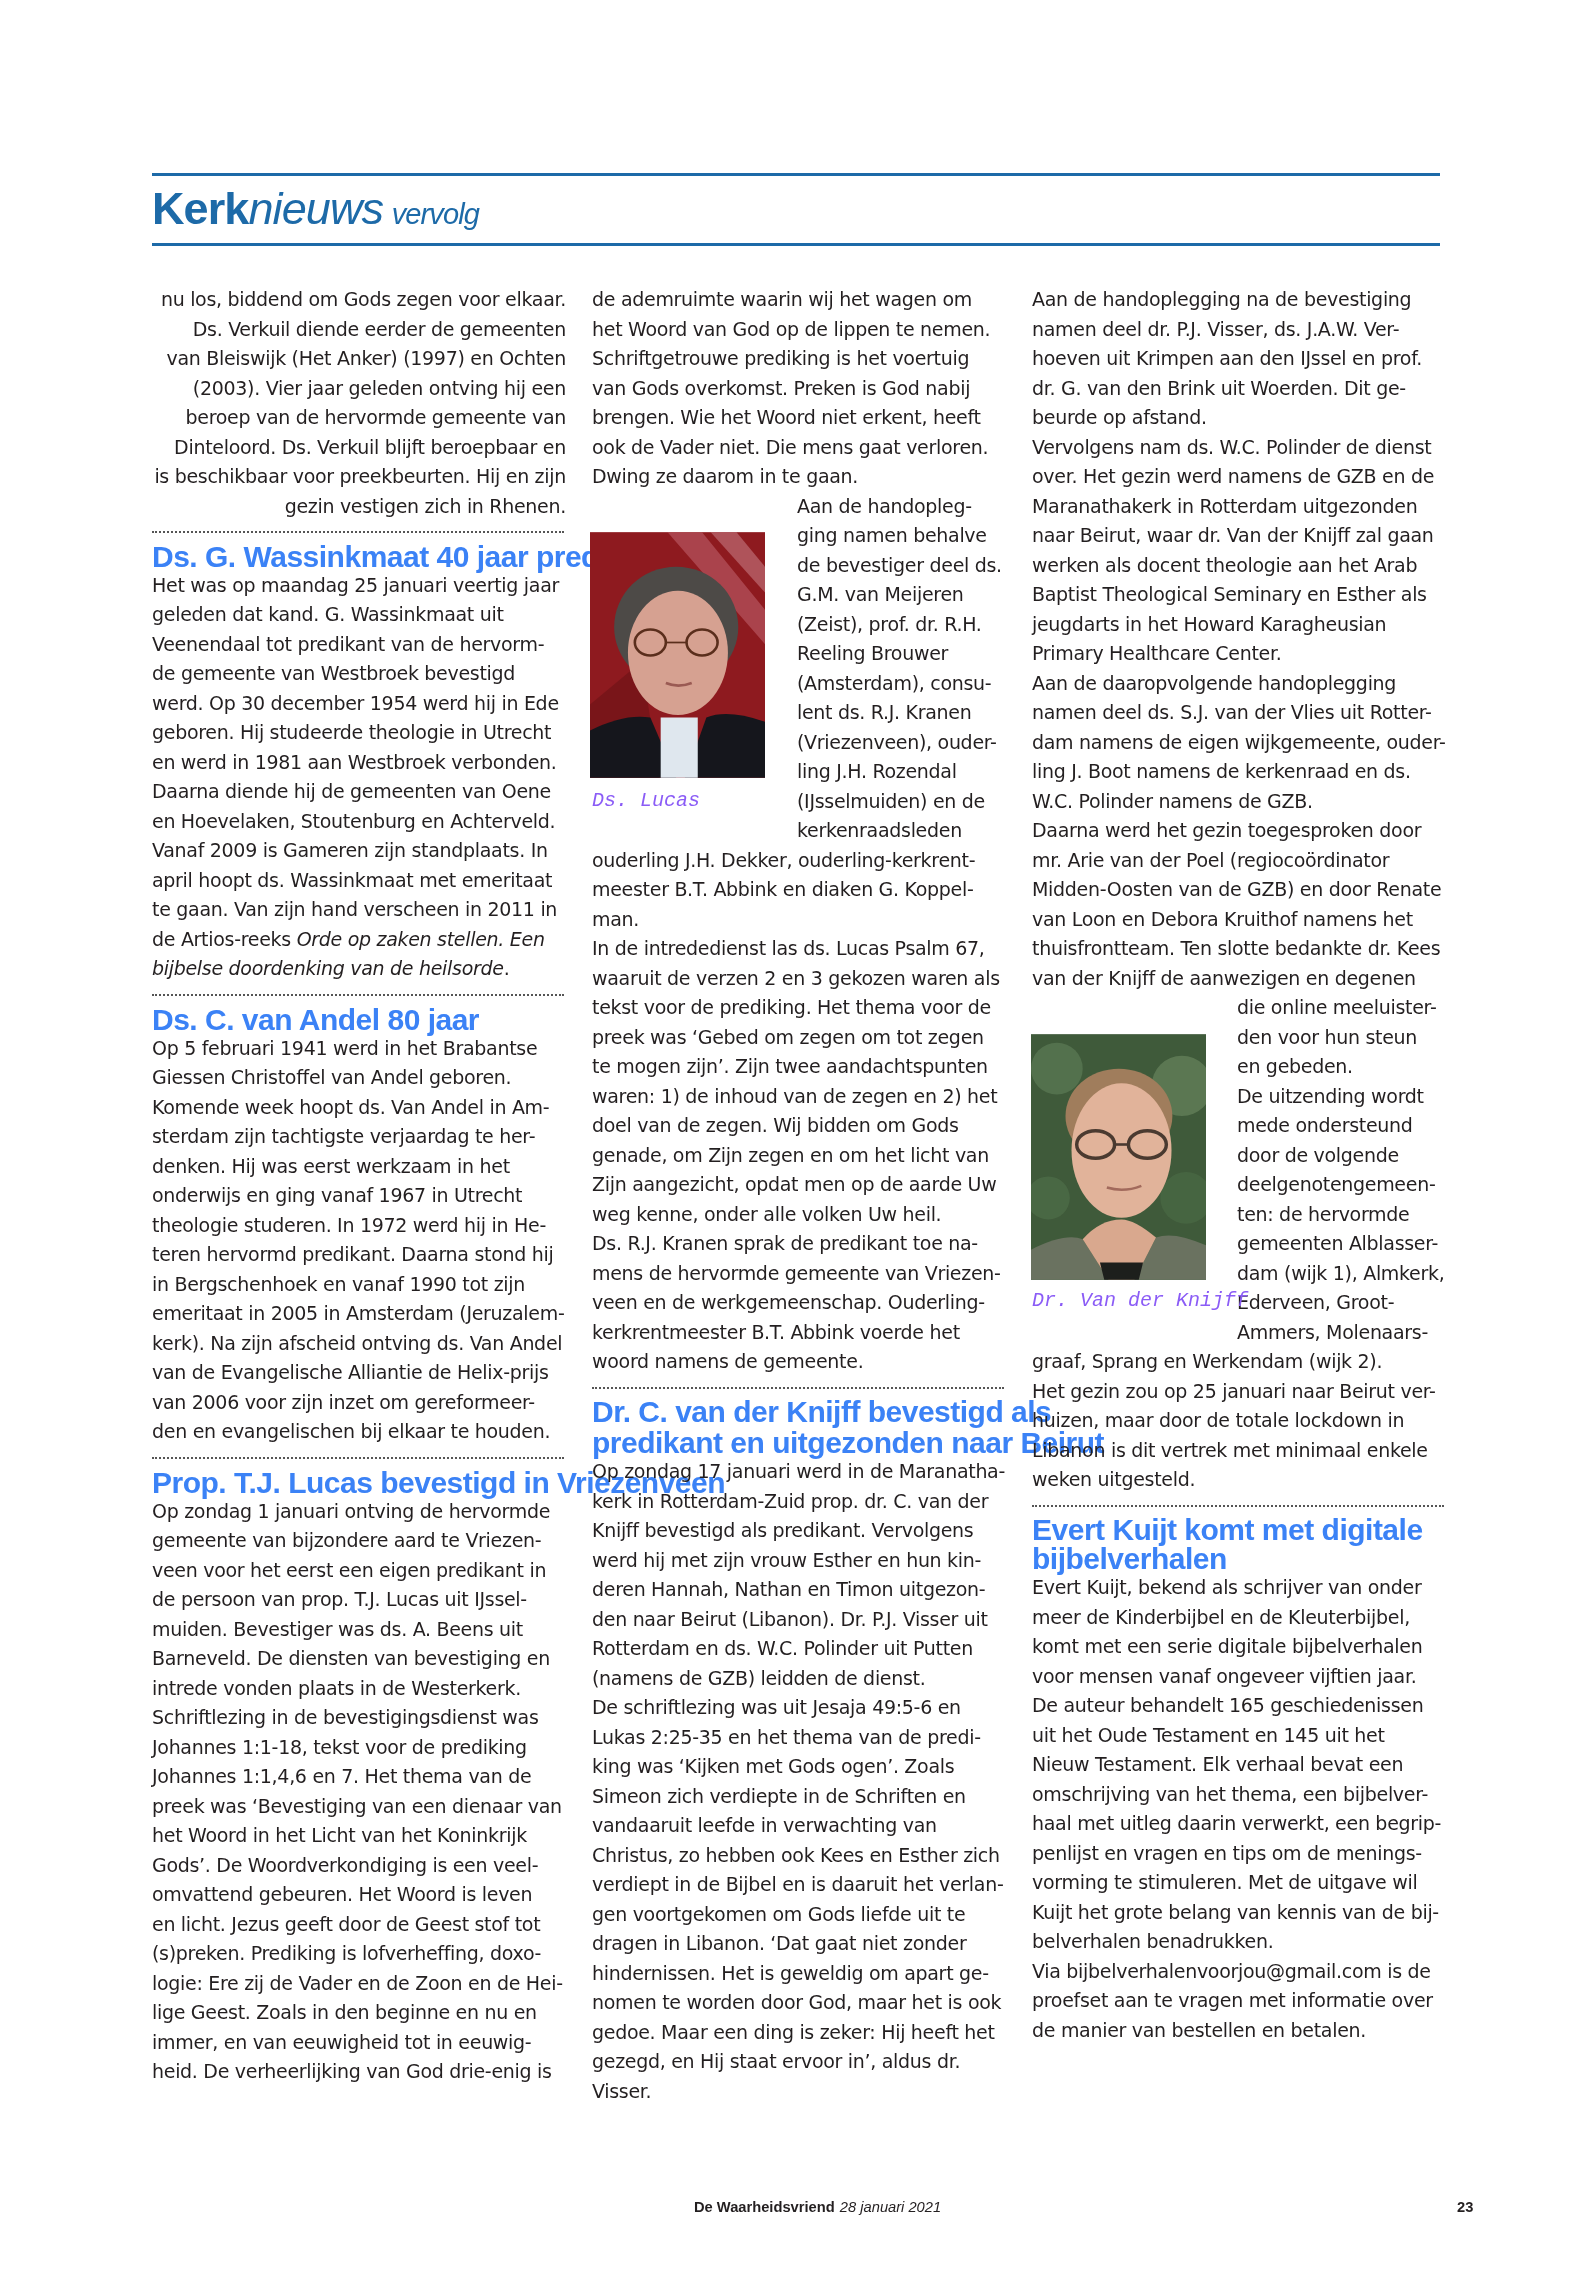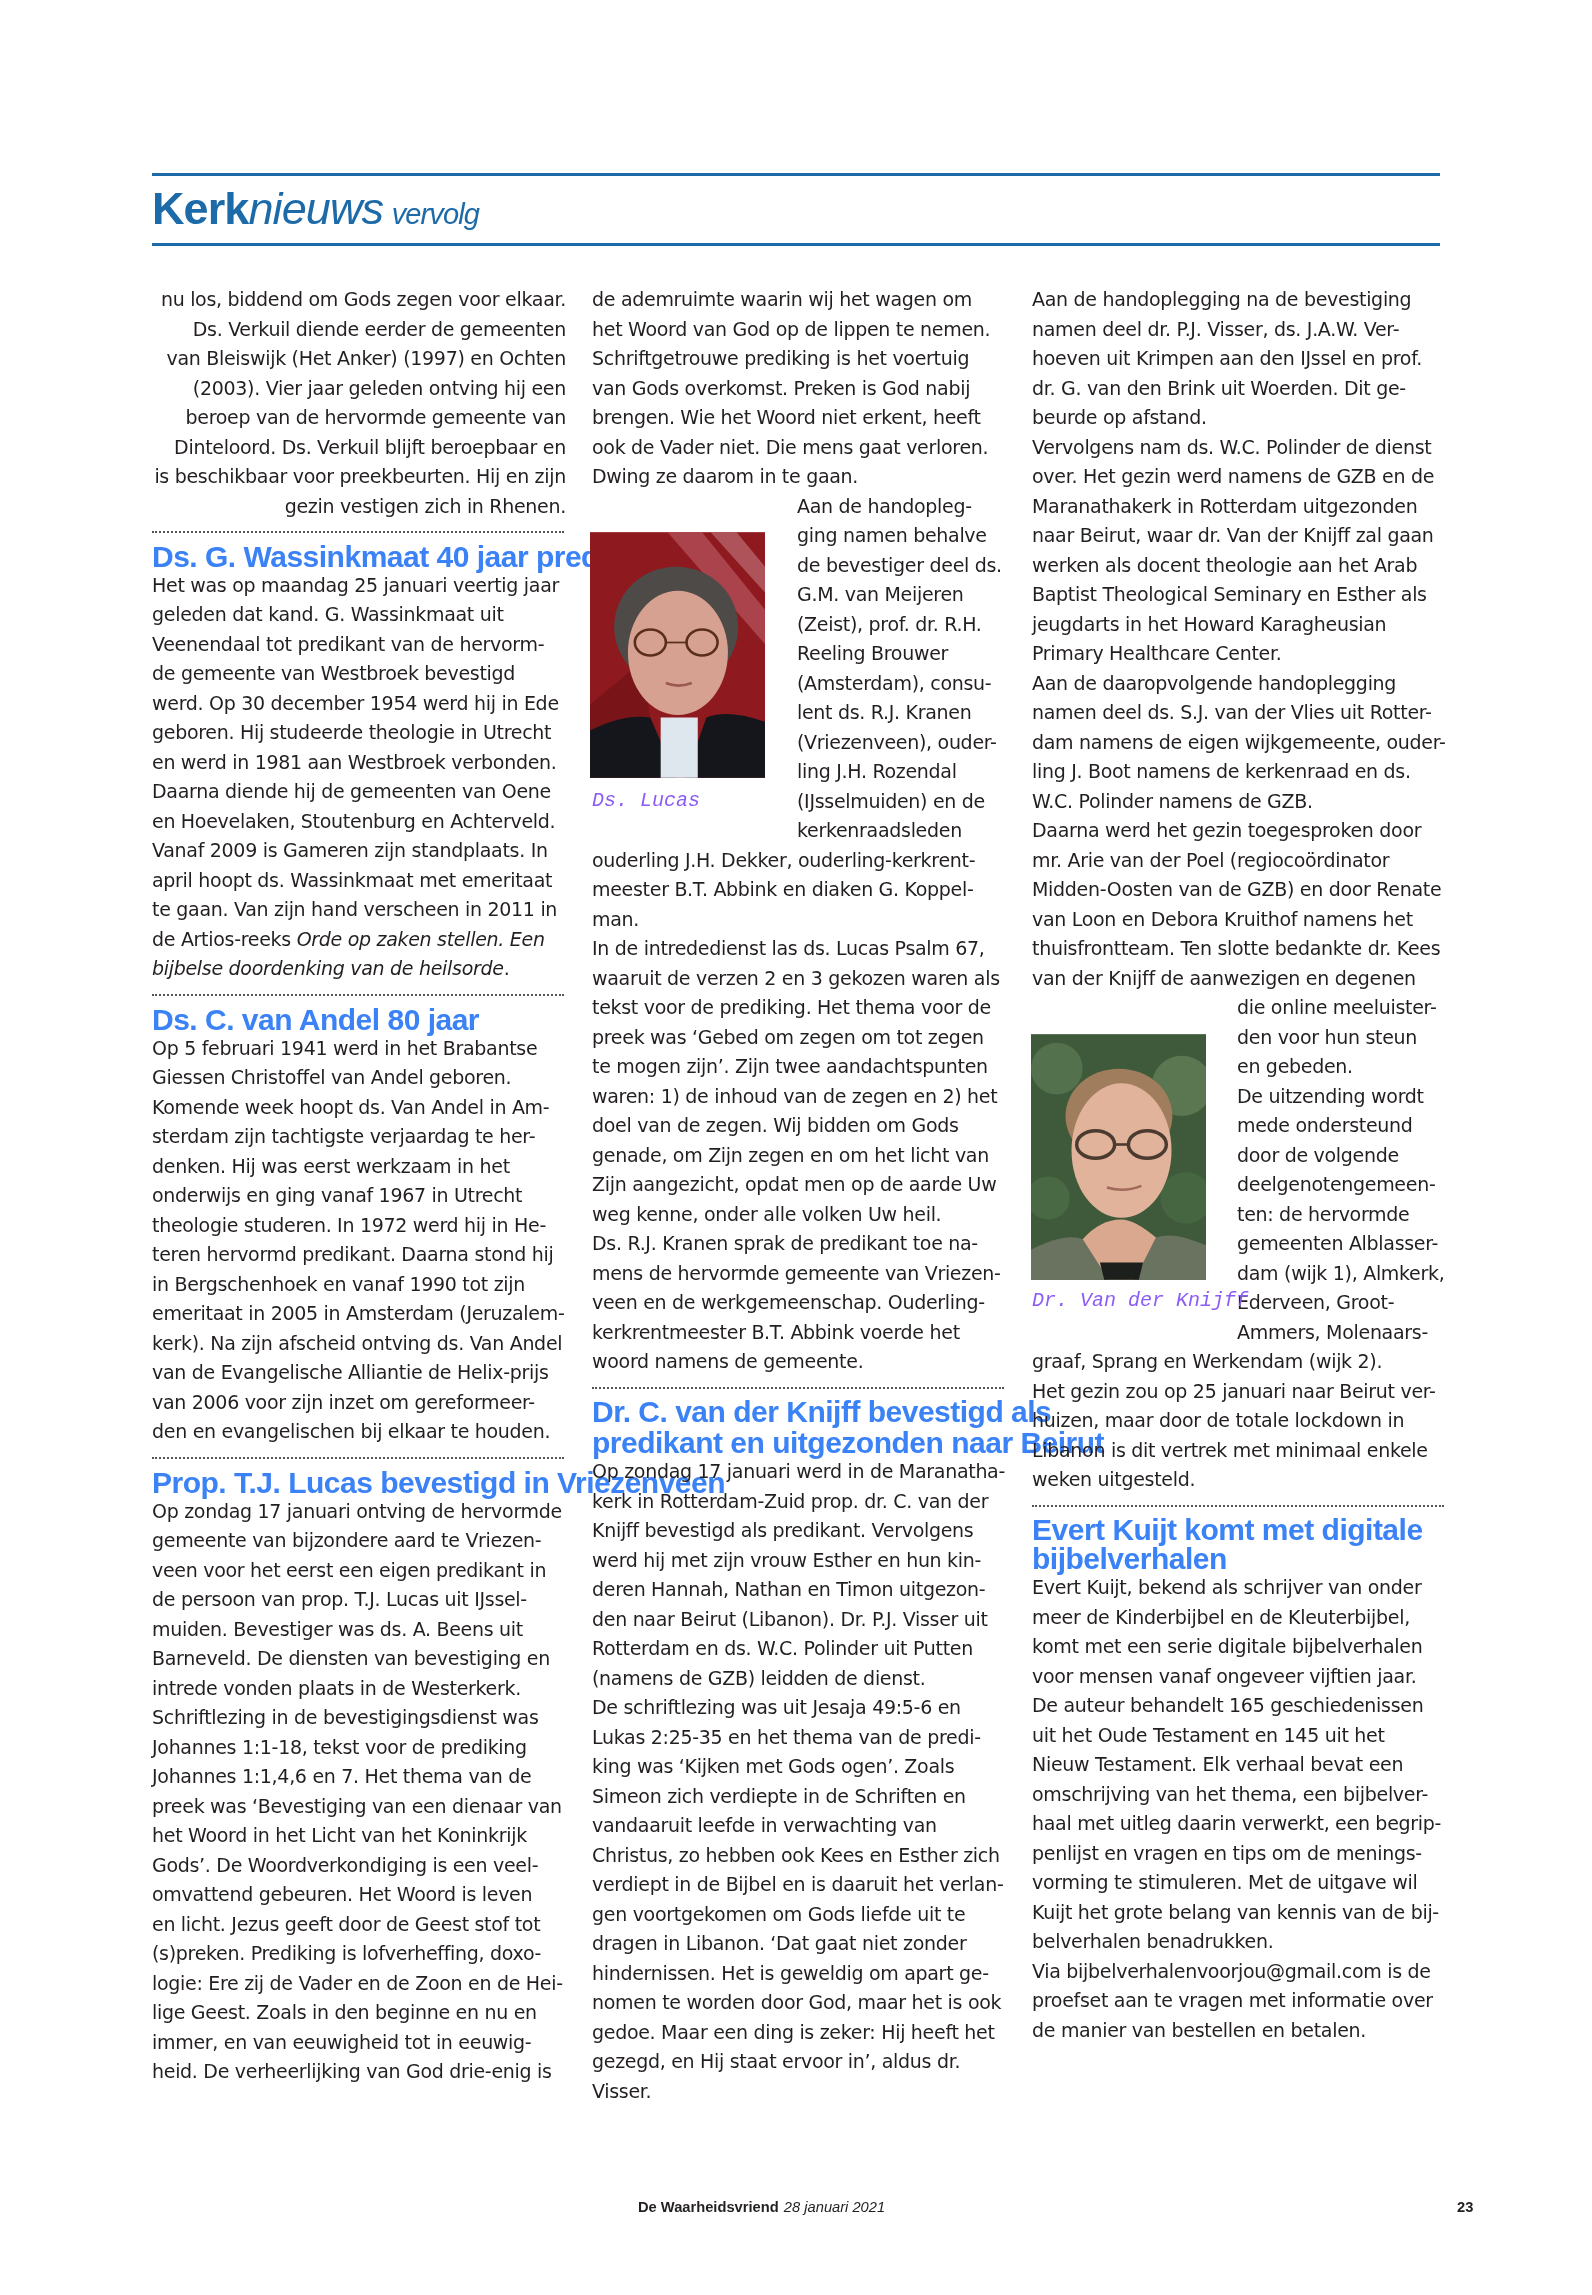--- a/index.html
+++ b/index.html
@@ -22,21 +22,21 @@
   .line { white-space: nowrap; display: block; height: 29.5px; letter-spacing: -0.3px; }
   .line.ind { padding-left: 205px; }
   .hd { color: #3b82f6; font-family: "Liberation Sans", sans-serif; font-weight: bold; font-size: 30px;
         line-height: 29px; letter-spacing: -0.5px; white-space: nowrap; display: block; margin-top: 1.7px; }
   .sep { height: 0; border-top: 2.6px dotted #555; margin: 10.4px 0 8.6px 0; width: 412px; }
   .it { font-style: italic; }
   .photo { position: absolute; width: 175px; height: 246px; overflow: hidden; }
   .photo svg { display: block; }
   .caption { position: absolute; font-family: Liberation Mono, monospace; font-style: italic;
              font-size: 20px; color: #8b5cf6; white-space: nowrap; }
-  .footer-pub { position: absolute; left: 638px; top: 2199px; font-family: "Liberation Sans", sans-serif;
+  .footer-pub { position: absolute; left: 694px; top: 2199px; font-family: "Liberation Sans", sans-serif;
                 font-size: 14.7px; color: #231f20; white-space: nowrap; }
   .footer-pub .b { font-weight: bold; }
   .footer-pub .i { font-style: italic; margin-left: 5.2px; }
   .footer-page { position: absolute; left: 1457px; top: 2199px; font-family: "Liberation Sans", sans-serif;
                  font-size: 14.7px; font-weight: bold; color: #231f20; }
 </style>
 </head>
 <body>
 
 <div class="rule top"></div>
@@ -88,21 +88,21 @@
     <span class="line">in Bergschenhoek en vanaf 1990 tot zijn</span>
     <span class="line">emeritaat in 2005 in Amsterdam (Jeruzalem-</span>
     <span class="line">kerk). Na zijn afscheid ontving ds. Van Andel</span>
     <span class="line">van de Evangelische Alliantie de Helix-prijs</span>
     <span class="line">van 2006 voor zijn inzet om gereformeer-</span>
     <span class="line">den en evangelischen bij elkaar te houden.</span>
   </div>
   <div class="sep"></div>
   <div>
     <span class="hd">Prop. T.J. Lucas bevestigd in Vriezenveen</span>
-    <span class="line">Op zondag 17 januari ontving de hervormde</span>
+    <span class="line">Op zondag 1 januari ontving de hervormde</span>
     <span class="line">gemeente van bijzondere aard te Vriezen-</span>
     <span class="line">veen voor het eerst een eigen predikant in</span>
     <span class="line">de persoon van prop. T.J. Lucas uit IJssel-</span>
     <span class="line">muiden. Bevestiger was ds. A. Beens uit</span>
     <span class="line">Barneveld. De diensten van bevestiging en</span>
     <span class="line">intrede vonden plaats in de Westerkerk.</span>
     <span class="line">Schriftlezing in de bevestigingsdienst was</span>
     <span class="line">Johannes 1:1-18, tekst voor de prediking</span>
     <span class="line">Johannes 1:1,4,6 en 7. Het thema van de</span>
     <span class="line">preek was ‘Bevestiging van een dienaar van</span>

